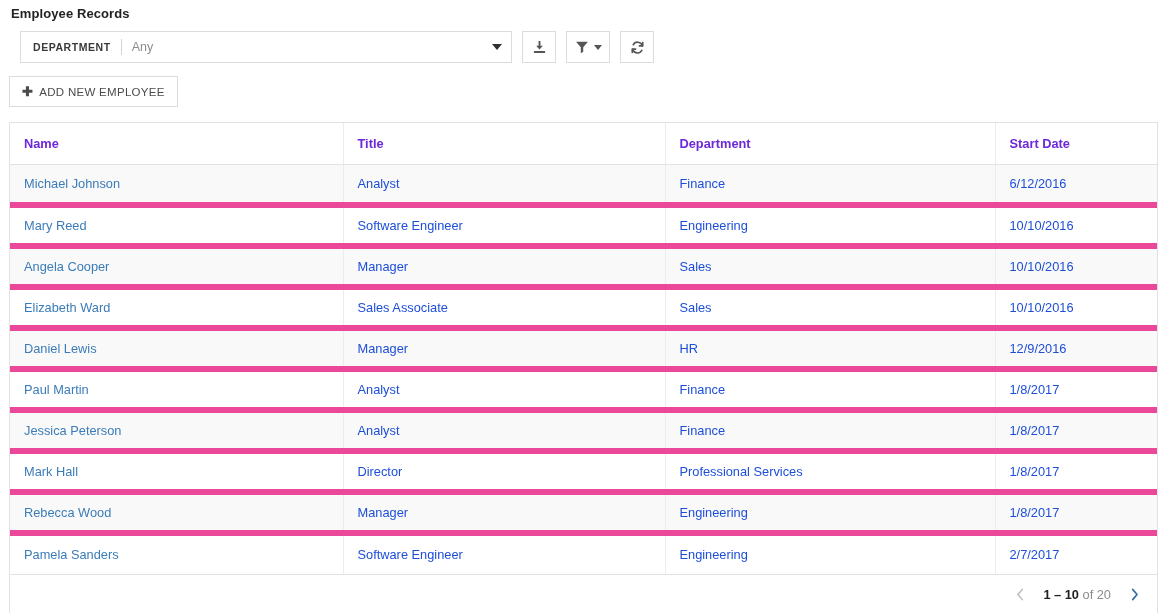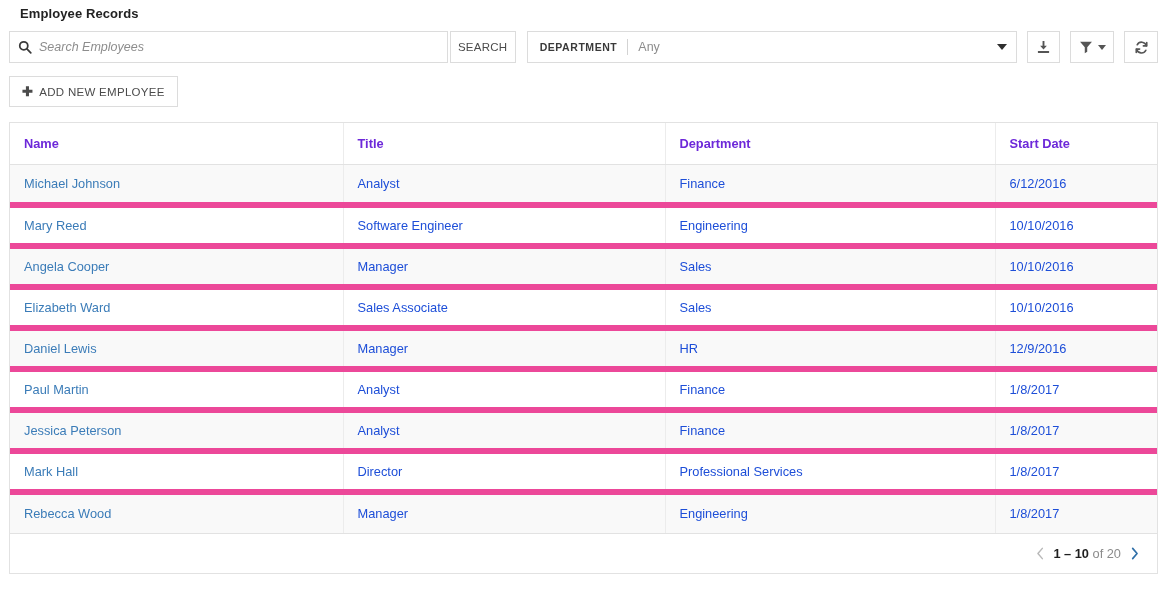--- a/index.html
+++ b/index.html
@@ -17,21 +17,21 @@
     width: 1167px;
     height: 613px;
     position: relative;
     overflow: hidden;
     background: #ffffff;
   }
 
   
   .page-title {
     position: absolute;
-    left: 20px;
+    left: 11px;
     top: 5px;
     font-size: 13px;
     font-weight: bold;
     color: #222222;
     letter-spacing: 0.1px;
     line-height: 18px;
   }
 
   
   .toolbar {
@@ -251,46 +251,34 @@
     display: flex;
     align-items: center;
     justify-content: center;
     cursor: pointer;
   }
   .chev.prev { color: #b9b9b9; cursor: default; }
   .chev.next { color: #2f6fa8; }
   .pager-text {
     font-size: 12.8px;
     color: #8c8c8c;
-    margin: 0 2px;
+    margin: 0 12px;
     white-space: nowrap;
   }
   .pager-text .rng { color: #1f1f1f; font-weight: bold; }
 </style>
 </head>
 <body>
 
 <div class="page">
 
   <div class="page-title">Employee Records</div>
 
   <div class="toolbar">
 
-    <div class="search-wrap">
-      <div class="search-box">
-        <span class="search-icon">
-          <svg width="14" height="14" viewBox="0 0 16 16" fill="none" stroke="currentColor" stroke-width="2">
-            <circle cx="6.6" cy="6.6" r="4.6"></circle>
-            <line x1="10.2" y1="10.2" x2="14.6" y2="14.6" stroke-linecap="round"></line>
-          </svg>
-        </span>
-        <input class="search-input" type="text" value="" placeholder="Search Employees" style="">
-      </div>
-      <button class="search-btn">SEARCH</button>
-    </div>
 
     <div class="dept-box">
       <span class="dept-label">DEPARTMENT</span>
       <span class="dept-sep"></span>
       <span class="dept-value">Any</span>
       <span class="caret"></span>
     </div>
 
     <div class="icon-btn">
       <span>
@@ -392,20 +380,26 @@
           <td><a class="name-link">Mark Hall</a></td>
           <td class="cell-text">Director</td>
           <td class="cell-text">Professional Services</td>
           <td class="cell-text">1/8/2017</td>
         </tr>
         <tr>
           <td><a class="name-link">Rebecca Wood</a></td>
           <td class="cell-text">Manager</td>
           <td class="cell-text">Engineering</td>
           <td class="cell-text">1/8/2017</td>
+        </tr>
+        <tr>
+          <td><a class="name-link">Pamela Sanders</a></td>
+          <td class="cell-text">Software Engineer</td>
+          <td class="cell-text">Engineering</td>
+          <td class="cell-text">2/7/2017</td>
         </tr>
       </tbody>
     </table>
 
     <div class="table-footer">
       <div class="pager">
         <span class="chev prev">
           <svg width="11" height="15" viewBox="0 0 12 16" fill="none" stroke="currentColor" stroke-width="1.6">
             <path d="M8 2.4L3.2 8l4.8 5.6" stroke-linecap="round" stroke-linejoin="round"></path>
           </svg>

